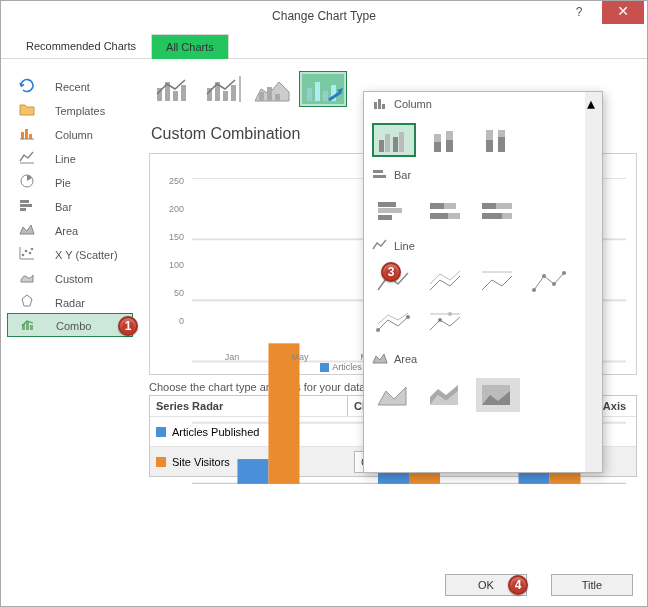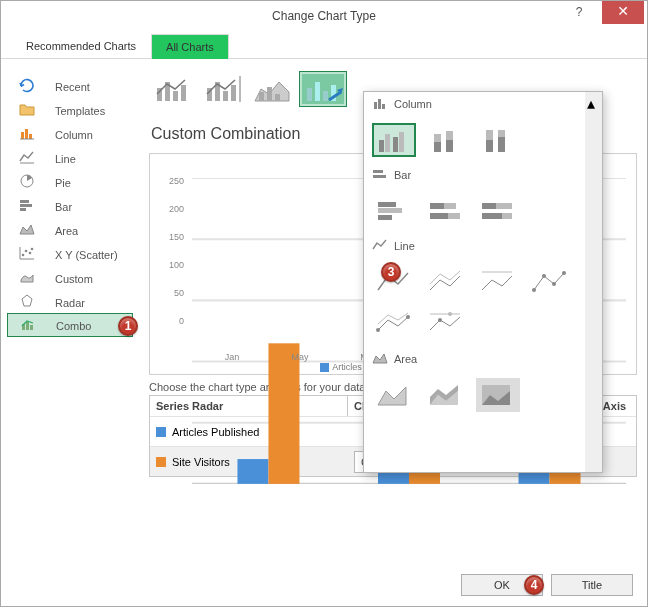--- a/index.html
+++ b/index.html
@@ -47,21 +47,21 @@
 
   .dropdown-panel { position: absolute; left: 362px; top: 90px; width: 240px; height: 382px; background: #fff; border: 1px solid #b7b7b7; box-shadow: 2px 3px 10px rgba(0,0,0,.25); overflow: hidden; }
   .dp-scroll { position: absolute; right: 0; top: 0; bottom: 0; width: 17px; background: #efefef; }
   .dp-scroll .thumb { position: absolute; top: 2px; right: 2px; left: 2px; height: 12px; }
   .dp-cat { display: flex; align-items: center; gap: 6px; font-size: 11px; color: #555; padding: 4px 8px; border-bottom: 1px solid transparent; }
   .dp-grid { display: flex; flex-wrap: wrap; gap: 8px; padding: 6px 8px; }
   .dp-item { width: 44px; height: 34px; border: 1px solid transparent; display: flex; align-items: center; justify-content: center; }
   .dp-item.sel { border: 2px solid #22864e; background: #cce8da; }
   .dp-item.hover { background: #ddd; }
 
-  .footer { position: absolute; bottom: 10px; right: 14px; display: flex; gap: 8px; }
+  .footer { position: absolute; bottom: 10px; right: 14px; display: flex; gap: 24px; }
   .btn { width: 82px; height: 22px; border: 1px solid #adadad; background: #f0f0f0; font-size: 11px; color: #333; display: flex; align-items: center; justify-content: center; position: relative; }
   .ssq { display: inline-block; width: 10px; height: 10px; }
 </style>
 </head>
 <body>
 
 <div class="window">
   <div class="titlebar">
     <div class="title">Change Chart Type</div>
     <div class="help">?</div>

